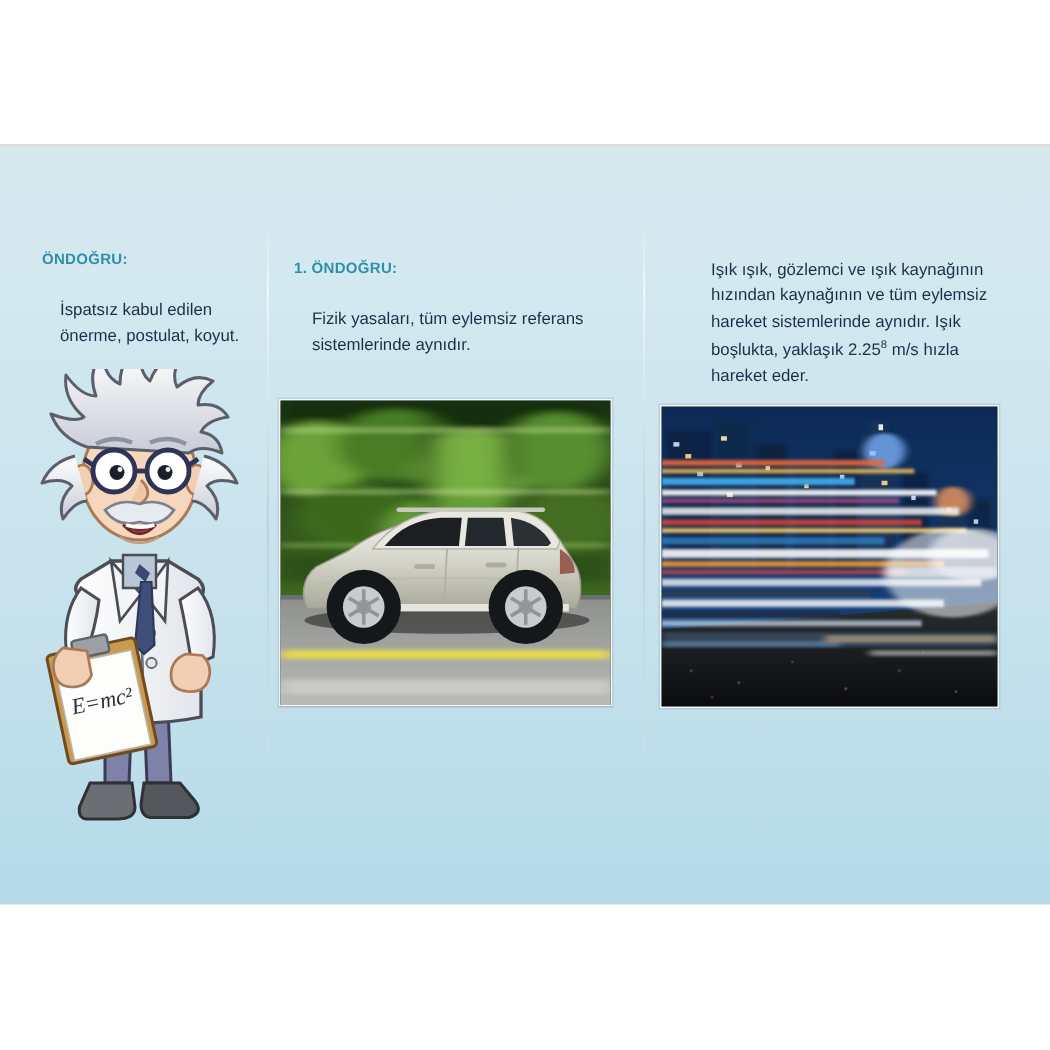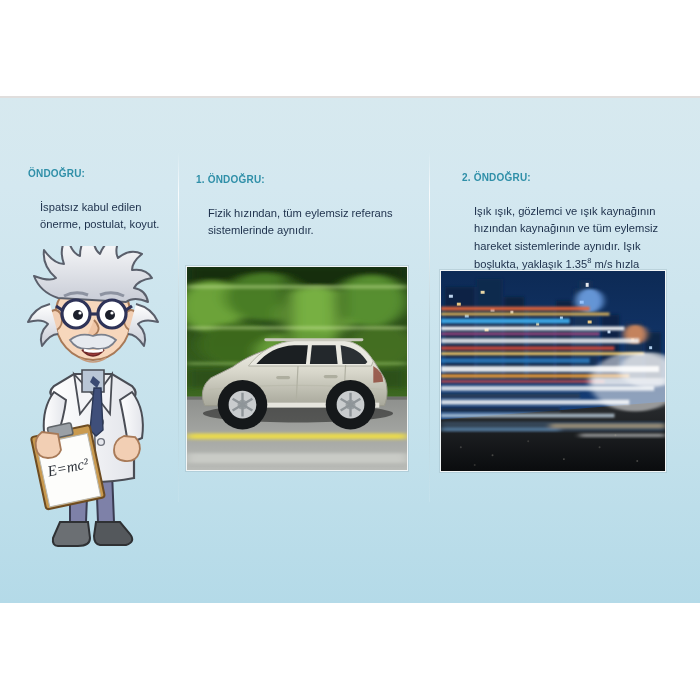--- a/index.html
+++ b/index.html
@@ -84,30 +84,29 @@
     <div class="divider d1"></div>
     <div class="divider d2"></div>
 
     <div class="col col-a" style="top:72px;left:28px;">
       <div class="heading">ÖNDOĞRU:</div>
       <div class="body-text">İspatsız kabul edilen önerme, postulat, koyut.</div>
     </div>
 
     <div class="col col-b" style="top:78px;left:196px;">
       <div class="heading">1. ÖNDOĞRU:</div>
-      <div class="body-text">Fizik hızından, tüm eylemsiz referans sistemlerinde aynıdır.</div>
+      <div class="body-text">Fizik yasaları, tüm eylemsiz referans sistemlerinde aynıdır.</div>
     </div>
 
     <div class="col col-c" style="top:76px;left:462px;">
-      <div class="heading">2. ÖNDOĞRU:</div>
       <div class="body-text">
         <span>Işık ışık, gözlemci ve ışık kaynağının</span>
         <span>hızından kaynağının ve tüm eylemsiz</span>
         <span>hareket sistemlerinde aynıdır. Işık boşlukta,</span>
-        <span>yaklaşık 1.35</span><sup>8</sup><span> m/s hızla hareket eder.</span>
+        <span>yaklaşık 2.25</span><sup>8</sup><span> m/s hızla hareket eder.</span>
       </div>
     </div>
 
     <div class="photo photo-car" style="top:170px;">
       <svg viewBox="0 0 222 205" preserveAspectRatio="none">
         <defs>
           <linearGradient id="skyG" x1="0" y1="0" x2="0" y2="1">
             <stop offset="0" stop-color="#1e3b14"></stop>
               <stop offset="1" stop-color="#3f6b22"></stop>
           </linearGradient>

